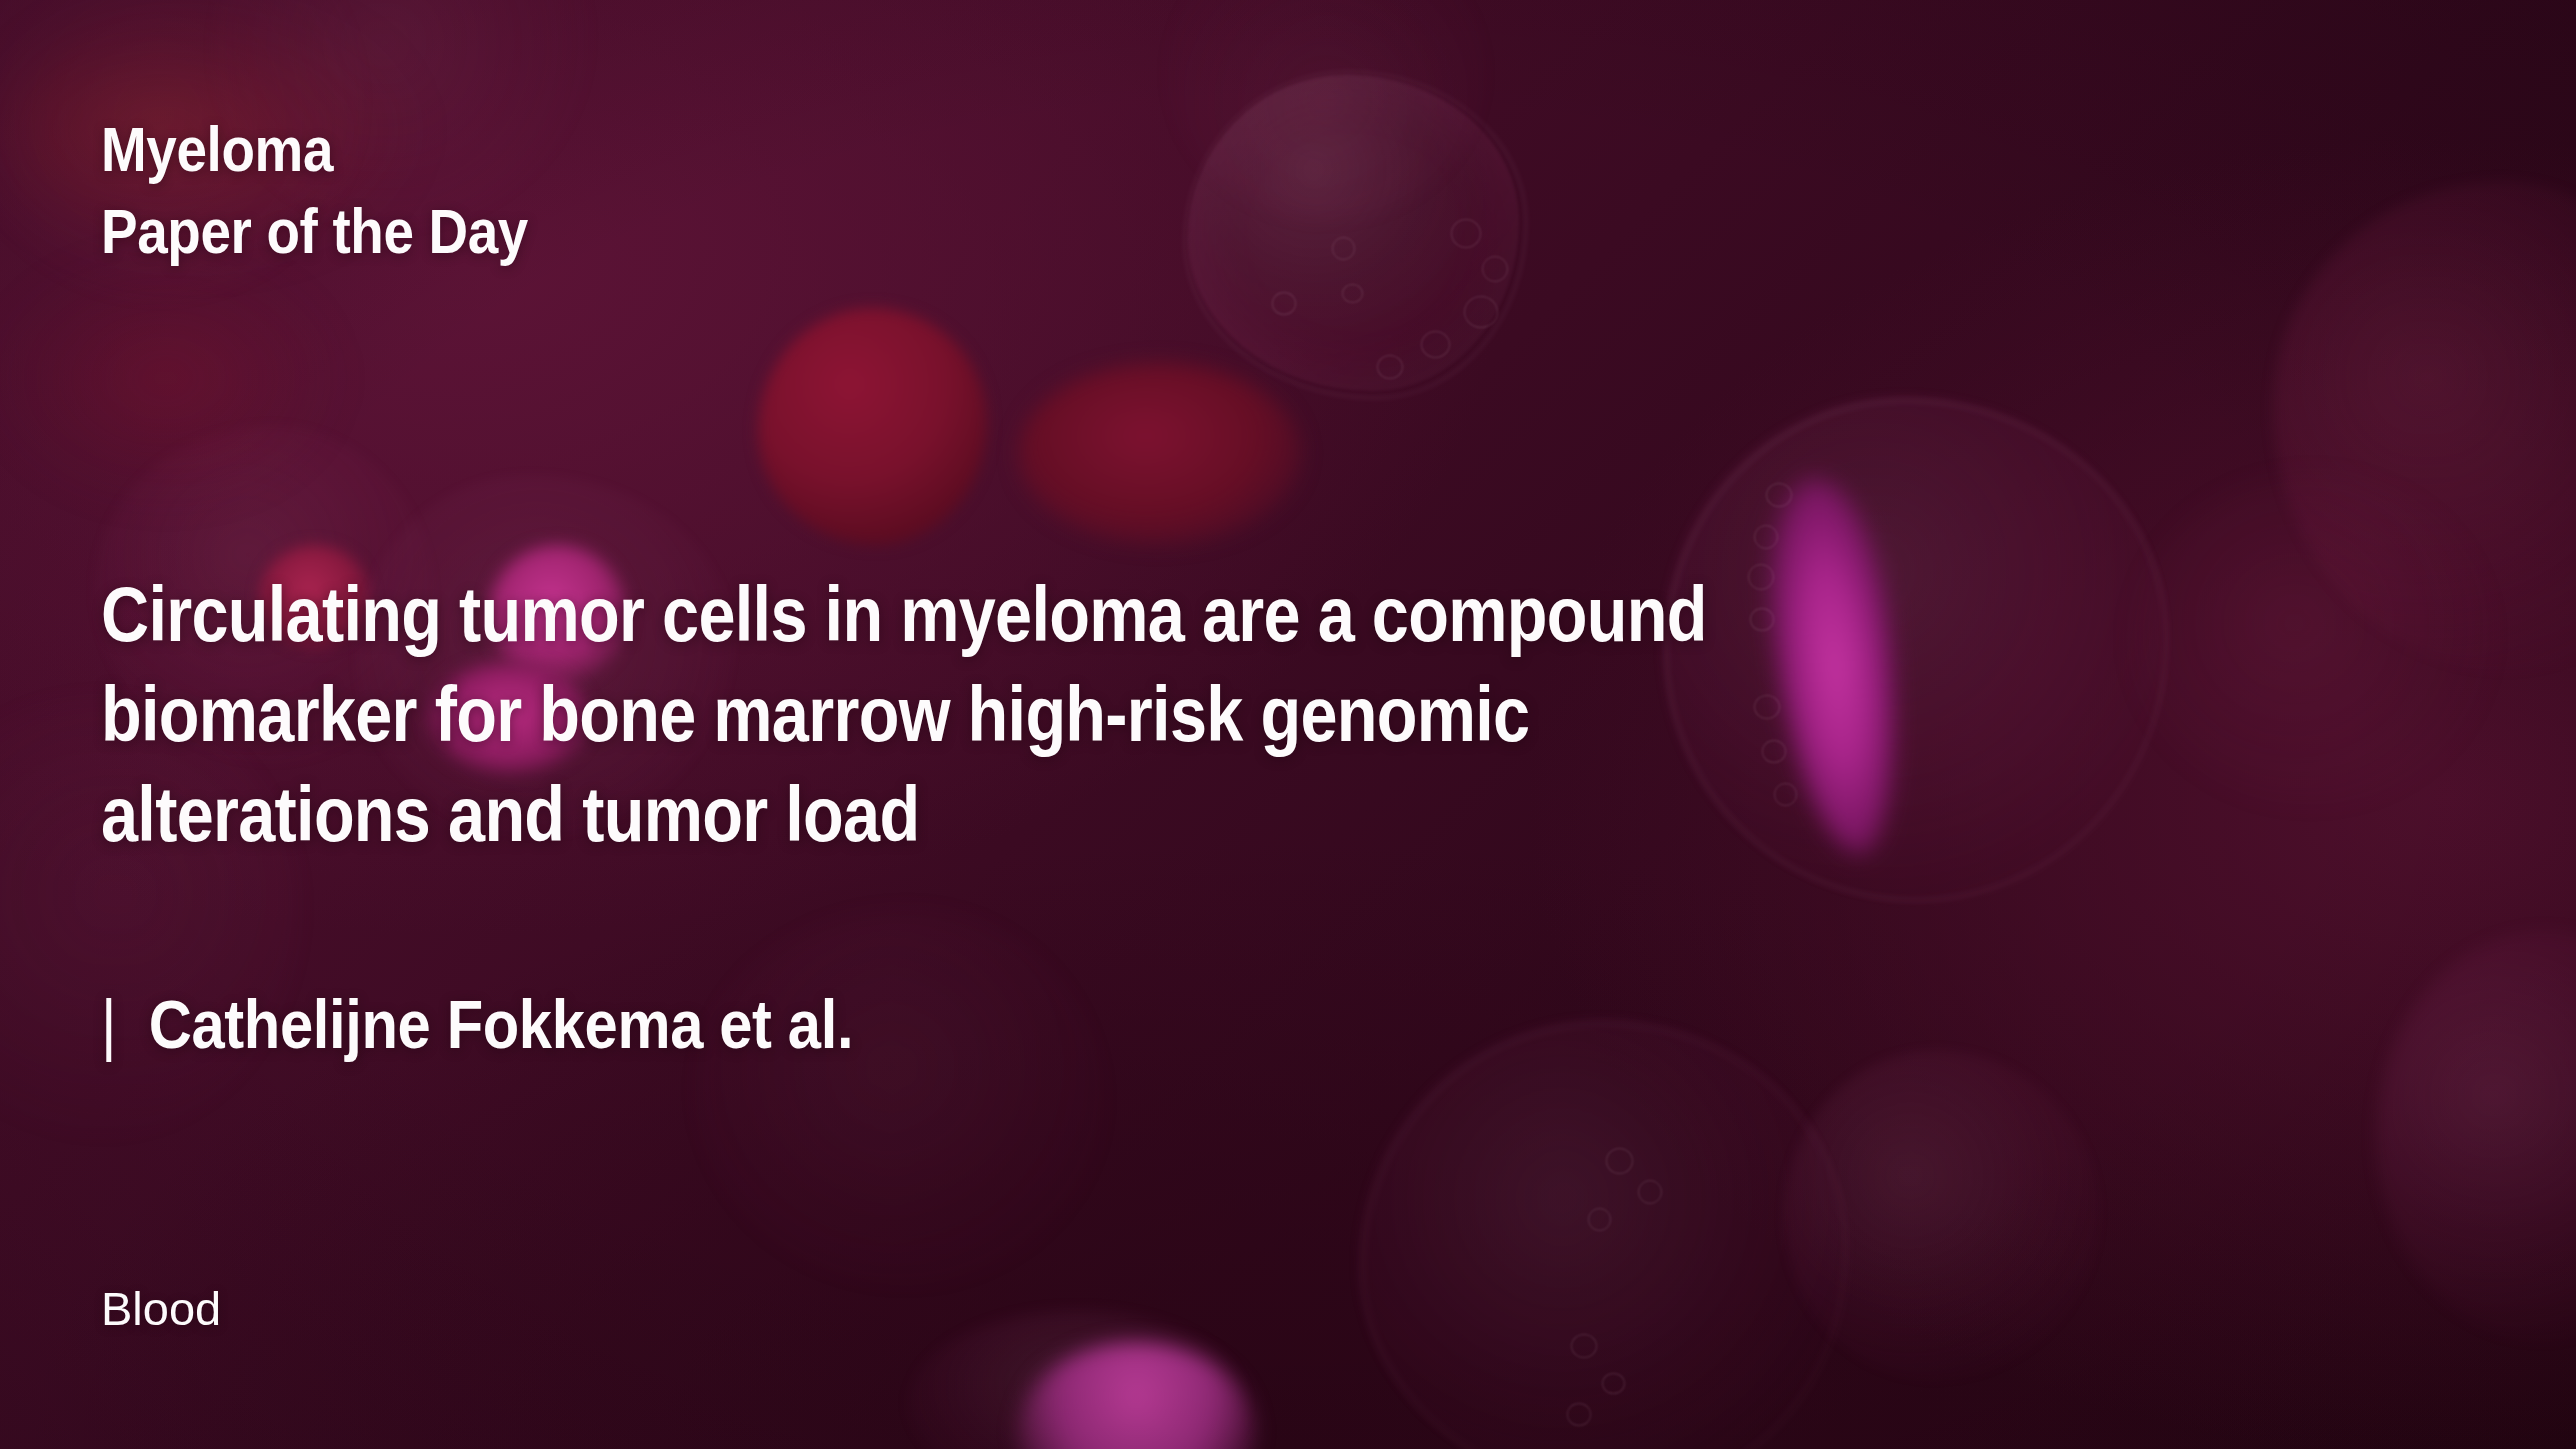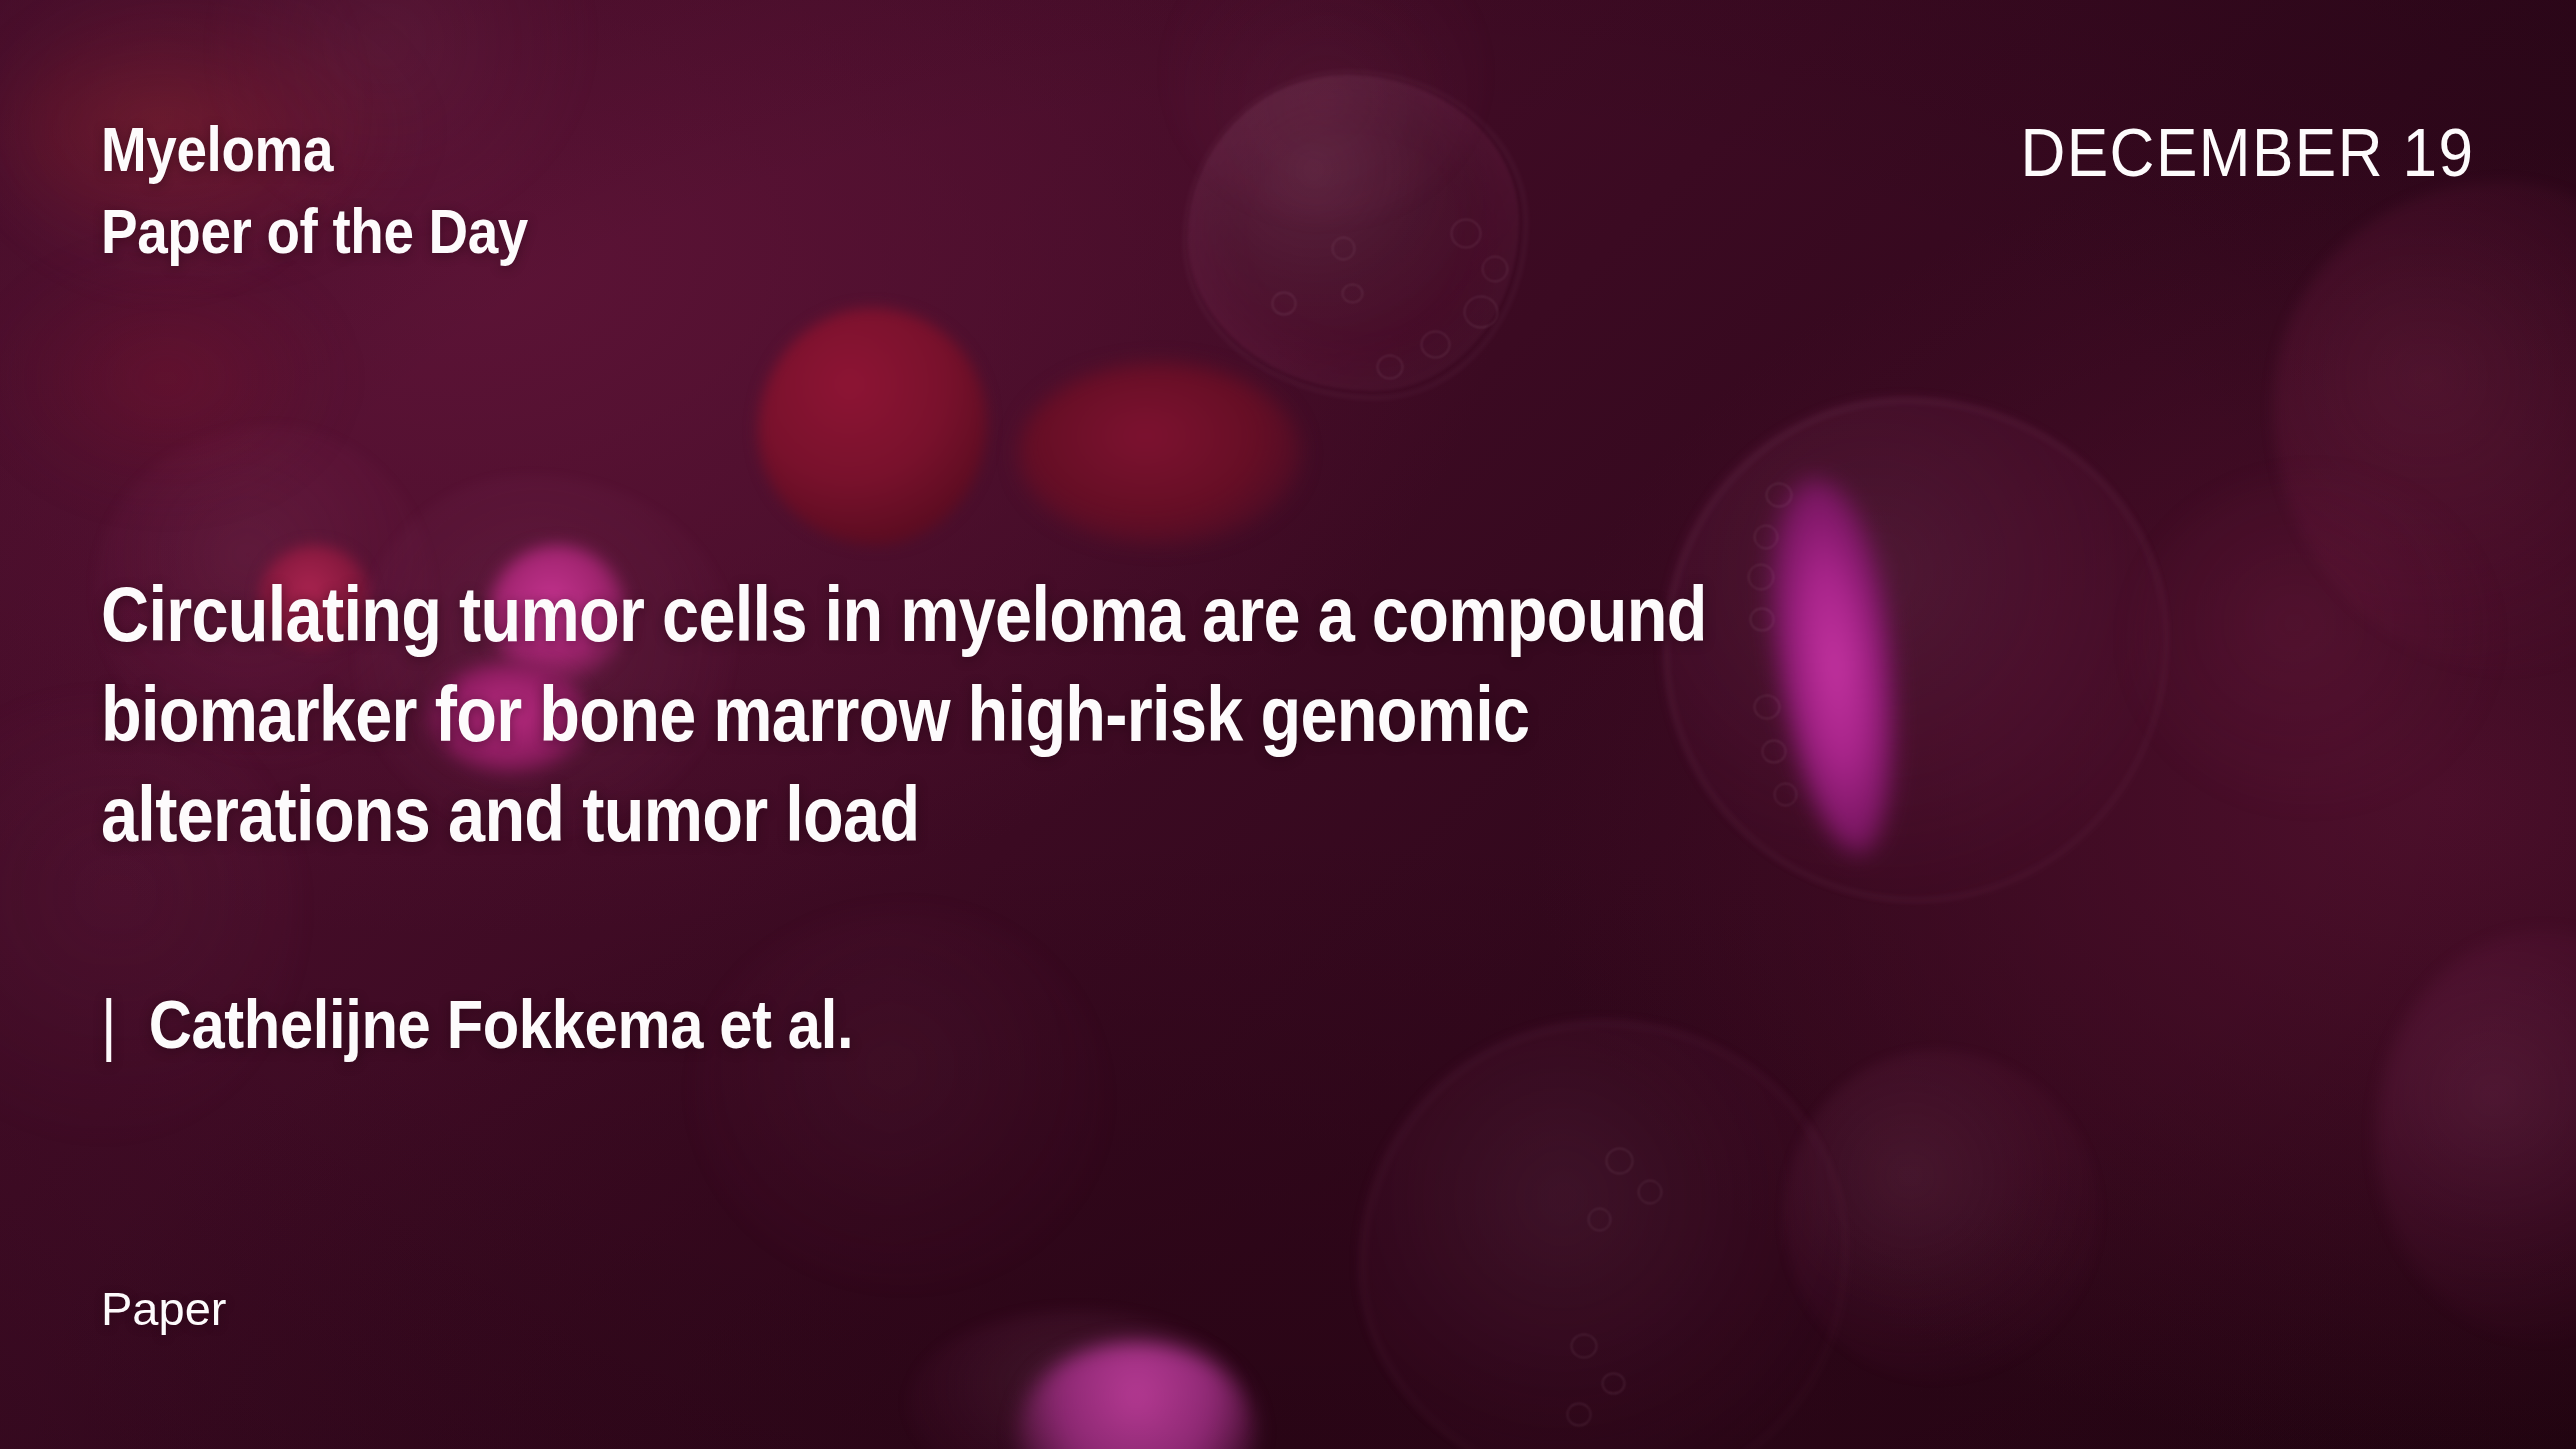--- a/index.html
+++ b/index.html
@@ -421,30 +421,27 @@
     <div class="bub" style="left:1567px;top:1403px;width:22px;height:20.5px;"></div>
   </div>
 
   <div id="vignette"></div>
 
   <div id="content">
 
     <div class="txt cond-bold" id="brand-line1">Myeloma</div>
     <div class="txt cond-bold" id="brand-line2">Paper of the Day</div>
 
-    <div id="date-wrap">
-      <span id="date-value">DECEMBER 19</span>
-    </div>
 
     <div id="paper-title">
       <div>Circulating tumor cells in myeloma are a compound</div>
       <div>biomarker for bone marrow high-risk genomic</div>
       <div>alterations and tumor load</div>
     </div>
 
     <div id="authors"><span class="bar">|</span>&nbsp;&nbsp;<span>Cathelijne Fokkema et al.</span></div>
 
-    <div id="journal">Paper</div>
+    <div id="journal">Blood</div>
 
 
   </div>
 </div>
 
 
 </body></html>

